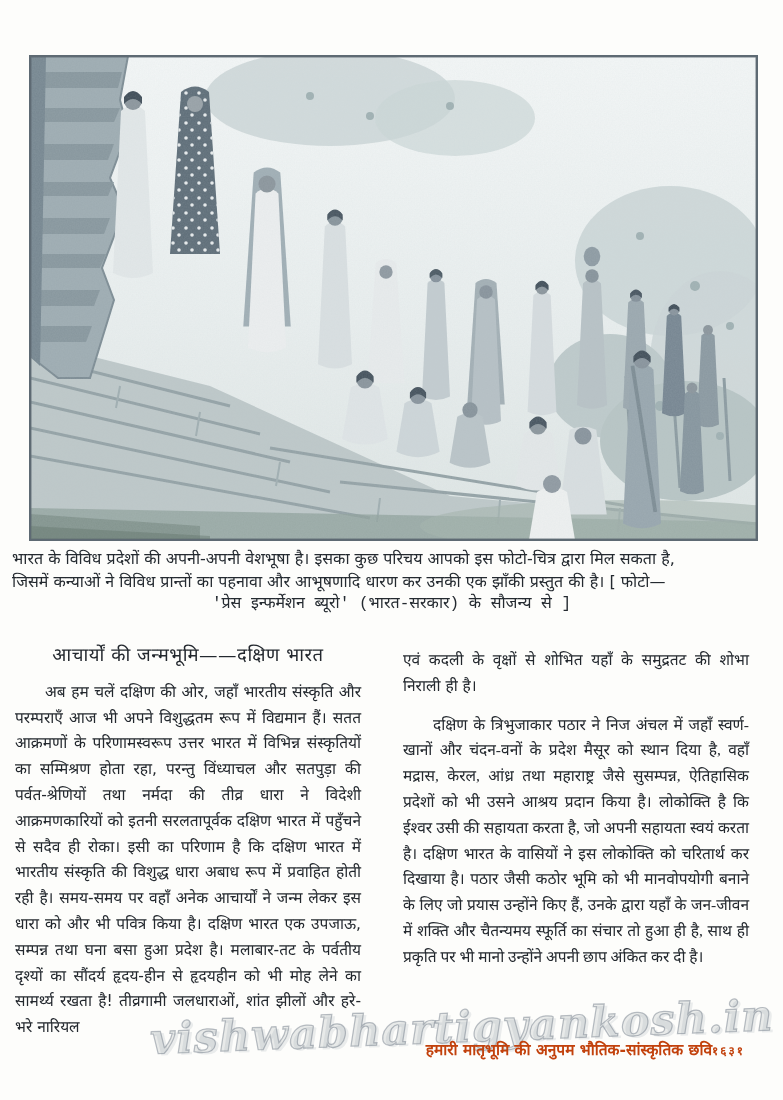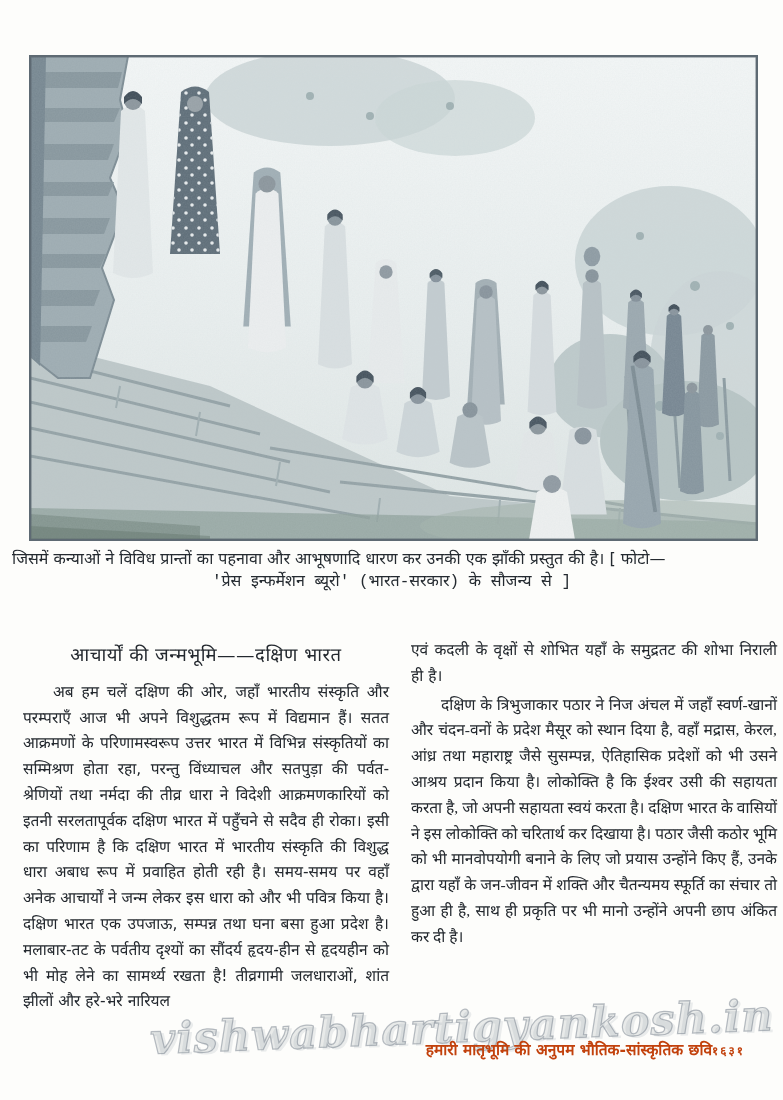--- a/index.html
+++ b/index.html
@@ -21,29 +21,29 @@
   
   .caption{
     position:absolute;left:12px;top:548px;width:759px;
     font-size:16px;line-height:22.5px;text-align:justify;
     color:#242a30;
   }
   .caption .c-line{display:block;}
   .caption .c-center{text-align:center;font-family:Liberation Mono, monospace;}
   
   .columns{
-    position:absolute;left:21px;top:636px;width:758px;
+    position:absolute;left:3px;top:636px;width:758px;
     display:flex;gap:18px;
   }
   .col{width:50%;font-size:15.5px;line-height:25.8px;text-align:justify;color:#23282e;}
   .col h2{
     font-size:18.5px;font-weight:normal;text-align:center;
     margin:6px 0 12px 0;letter-spacing:.5px;
   }
-  .col p{margin:2px;}
+  .col p{margin:12px;}
   .col p.indent{text-indent:30px;}
   .col p + p{margin-top:1px;font-family:Liberation Serif, serif;}
   
   .footer{
     position:absolute;left:13px;top:1038px;width:752px;
     display:flex;justify-content:flex-end;align-items:baseline;
     font-size:15.5px;font-weight:bold;color:#c2410c;
   }
   .footer .pagenum{font-size:12px;padding-right:20px;letter-spacing:2px;}
   
@@ -252,20 +252,21 @@
       </g>
 
       <rect width="727" height="484" filter="url(#grain)" opacity="0.28"></rect>
 
       <rect width="727" height="484" fill="none" stroke="#5e6a73" stroke-width="3" opacity=".85"></rect>
       <polygon points="0,470 180,480 180,484 0,484" fill="#66776f" opacity=".45"></polygon>
     </svg>
   </figure>
 
   <div class="caption">
+    <span class="c-line">भारत के विविध प्रदेशों की अपनी-अपनी वेशभूषा है। इसका कुछ परिचय आपको इस फोटो-चित्र द्वारा मिल सकता है,</span>
     <span class="c-line">जिसमें कन्याओं ने विविध प्रान्तों का पहनावा और आभूषणादि धारण कर उनकी एक झाँकी प्रस्तुत की है। [ फोटो—</span>
     <span class="c-line c-center">'प्रेस इन्फर्मेशन ब्यूरो' (भारत-सरकार) के सौजन्य से ]</span>
   </div>
 
   <main class="columns">
     <section class="col">
       <h2>आचार्यों की जन्मभूमि——दक्षिण भारत</h2>
       <p class="indent">अब हम चलें दक्षिण की ओर, जहाँ भारतीय संस्कृति और परम्पराएँ आज भी अपने विशुद्धतम रूप में विद्यमान हैं। सतत आक्रमणों के परिणामस्वरूप उत्तर भारत में विभिन्न संस्कृतियों का सम्मिश्रण होता रहा, परन्तु विंध्याचल और सतपुड़ा की पर्वत-श्रेणियों तथा नर्मदा की तीव्र धारा ने विदेशी आक्रमणकारियों को इतनी सरलतापूर्वक दक्षिण भारत में पहुँचने से सदैव ही रोका। इसी का परिणाम है कि दक्षिण भारत में भारतीय संस्कृति की विशुद्ध धारा अबाध रूप में प्रवाहित होती रही है। समय-समय पर वहाँ अनेक आचार्यों ने जन्म लेकर इस धारा को और भी पवित्र किया है। दक्षिण भारत एक उपजाऊ, सम्पन्न तथा घना बसा हुआ प्रदेश है। मलाबार-तट के पर्वतीय दृश्यों का सौंदर्य हृदय-हीन से हृदयहीन को भी मोह लेने का सामर्थ्य रखता है! तीव्रगामी जलधाराओं, शांत झीलों और हरे-भरे नारियल</p>
     </section>
     <section class="col">

